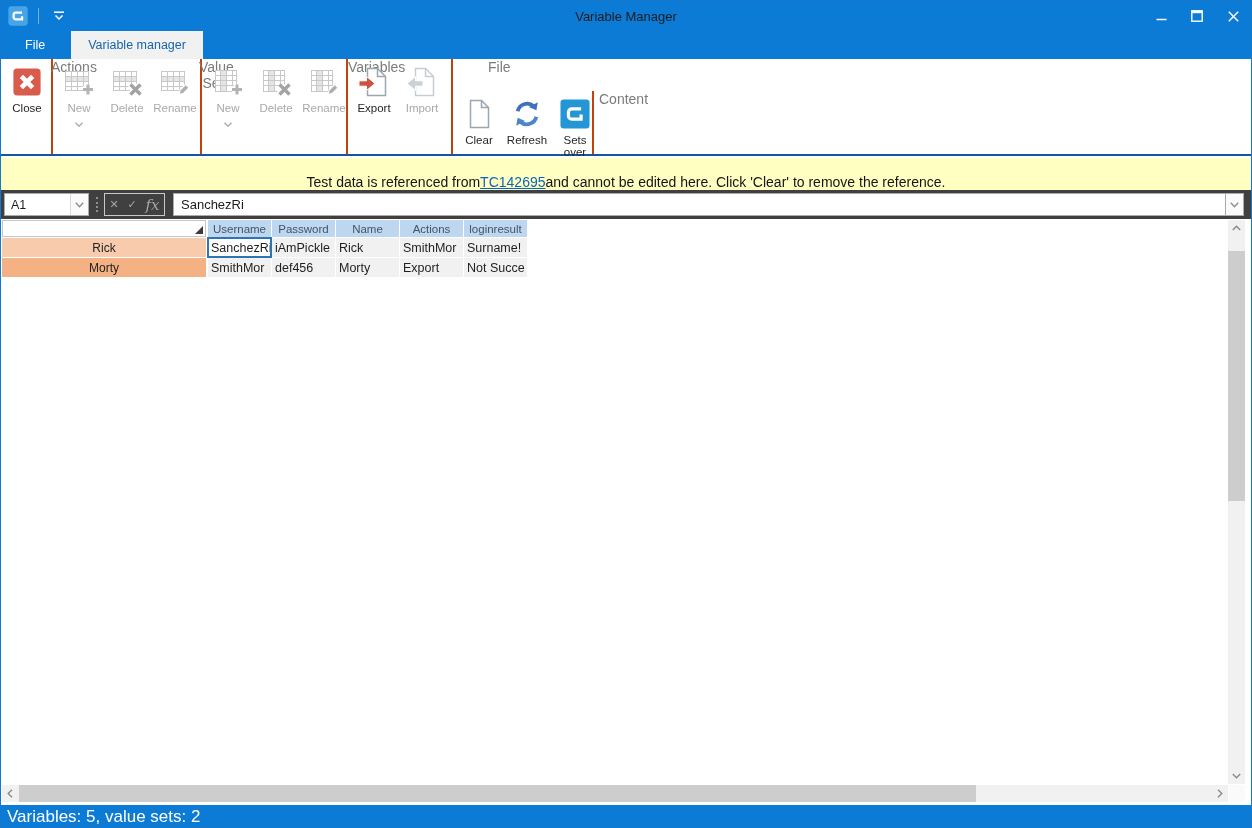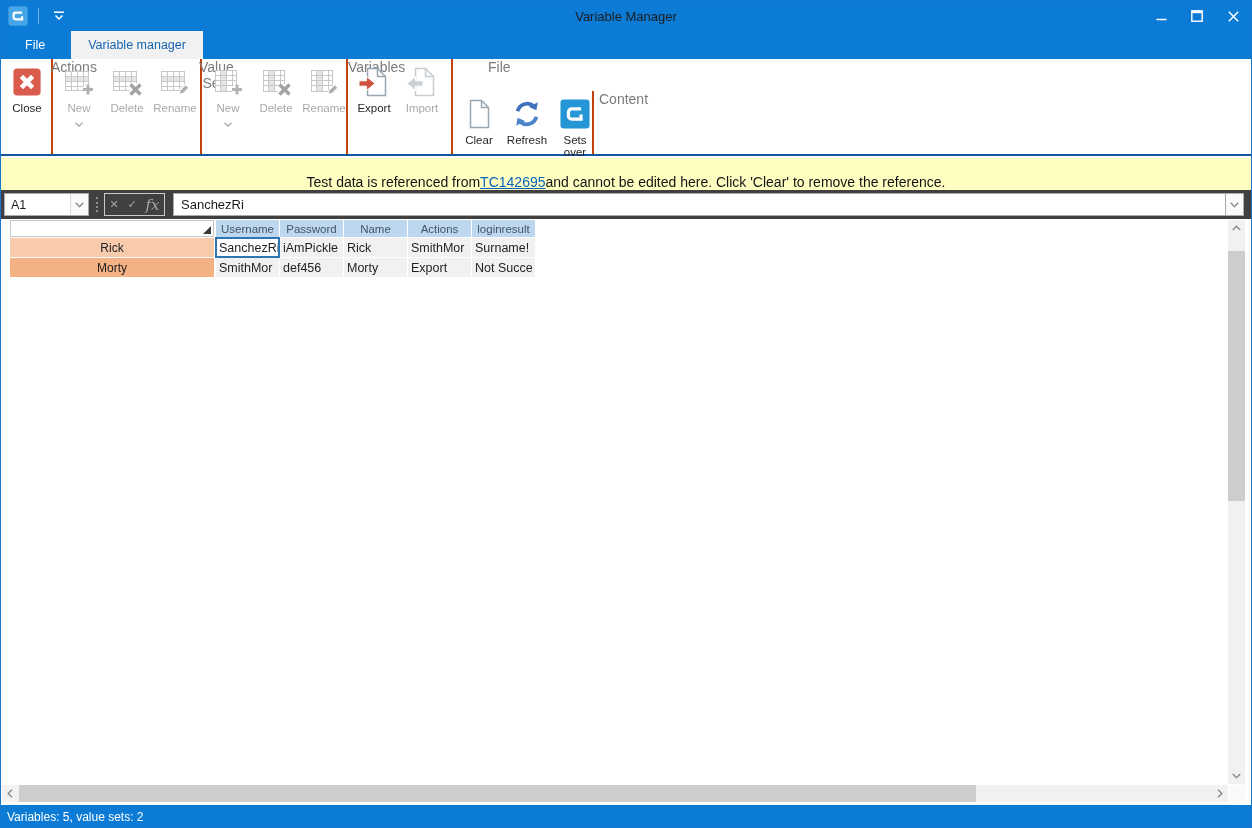--- a/index.html
+++ b/index.html
@@ -47,21 +47,21 @@
   .cellref { margin-left:3px; width:85px; height:23px; border:1px solid #ababab; background:#fff; display:flex; align-items:center; font-size:12.5px; color:#1c1c1c; }
   .cellref .txt { padding-left:6px; flex:1; }
   .cellref .dd { width:18px; height:100%; display:flex; align-items:center; justify-content:center; border-left:1px solid #d9d9d9; background:#fafafa; }
   .fhandle { height:15px; width:0; border-left:2px dotted #8f8f8f; margin:0 6px 0 7px; }
   .fxgroup { width:61px; height:23px; border:1px solid #c9c9c9; display:flex; align-items:center; justify-content:space-around; color:#a5a5a5; font-size:11px; }
   .fxgroup .fx { font-style:italic; font-family:"DejaVu Serif", serif; font-size:15px;text-align:center; }
   .finput { flex:1; height:23px; border:1px solid #ababab; border-right:none; margin-left:8px; display:flex; align-items:center; padding-left:7px; font-size:13px; color:#1c1c1c; background:#fff; }
   .fdd { width:19px; height:23px; border:1px solid #ababab; background:#fafafa; display:flex; align-items:center; justify-content:center; margin-right:7px; }
 
   
-  .gridarea { position:absolute; left:1px; top:219px; width:1224px; height:564px; background:#fff;margin-left:8px; }
+  .gridarea { position:absolute; left:1px; top:219px; width:1224px; height:564px; background:#fff; }
   .gheader { display:flex; height:17px; }
   .gcorner { width:204px; height:17px; background:#fff; border:1px solid #c6c6c6; margin-right:2px; position:relative; }
   .gcorner .tri { position:absolute; right:2px; bottom:2px; width:0; height:0; border-left:8px solid transparent; border-bottom:8px solid #3a3a3a; }
   .gcol { width:63px; margin-right:1px; background:#bdd7ee; color:#44546a; font-size:11.5px; display:flex; align-items:center; justify-content:center; }
   .grow { display:flex; height:19px; margin-top:1px; }
   .growhead { width:204px; margin-right:2px; display:flex; align-items:center; justify-content:center; font-size:12px; color:#222; }
   .rh-rick { background:#f8cbad; }
   .rh-morty { background:#f4b183; }
   .gcell { width:63px; margin-right:1px; background:#f1f1f1; font-size:12.5px; color:#1f1f1f; display:flex; align-items:center; padding-left:3px; overflow:hidden; white-space:nowrap; }
   .gcell.selected { background:#fff; outline:2px solid #2e75b6; outline-offset:-1px; z-index:2; }
@@ -71,21 +71,21 @@
   .vscroll .arr { position:absolute; left:0; width:17px; height:16px; display:flex; align-items:center; justify-content:center; }
   .vscroll .arr.up { top:0; } .vscroll .arr.down { bottom:0; }
   .vthumb { position:absolute; left:0; width:17px; top:31px; height:250px; background:#cdcdcd; }
   .hscroll { position:absolute; left:1px; top:784px; width:1226px; height:17px; background:#f1f1f1; }
   .hscroll .arr { position:absolute; top:0; width:16px; height:17px; display:flex; align-items:center; justify-content:center; }
   .hscroll .arr.left { left:0; } .hscroll .arr.right { right:0; }
   .hthumb { position:absolute; top:0; height:17px; left:17px; width:957px; background:#cdcdcd; }
   .scorner { position:absolute; left:1228px; top:784px; width:16px; height:17px; background:#fafafa; }
 
   
-  .statusbar { position:absolute; left:0; top:804px; width:100%; height:24px; background:#0c7bd5; color:#fff; font-size:12px; display:flex; align-items:center; padding-left:6px; }
+  .statusbar { position:absolute; left:0; top:804px; width:100%; height:24px; background:#0c7bd5; color:#fff; font-size:17px; display:flex; align-items:center; padding-left:6px; }
 </style>
 </head>
 <body>
 
 <div class="window">
 
   <div class="titlebar">
     <div class="app-logo">
       <svg width="20" height="20" viewBox="0 0 32 32">
           <rect x="0.5" y="0.5" width="31" height="31" rx="5" fill="#45a5e6"></rect>

